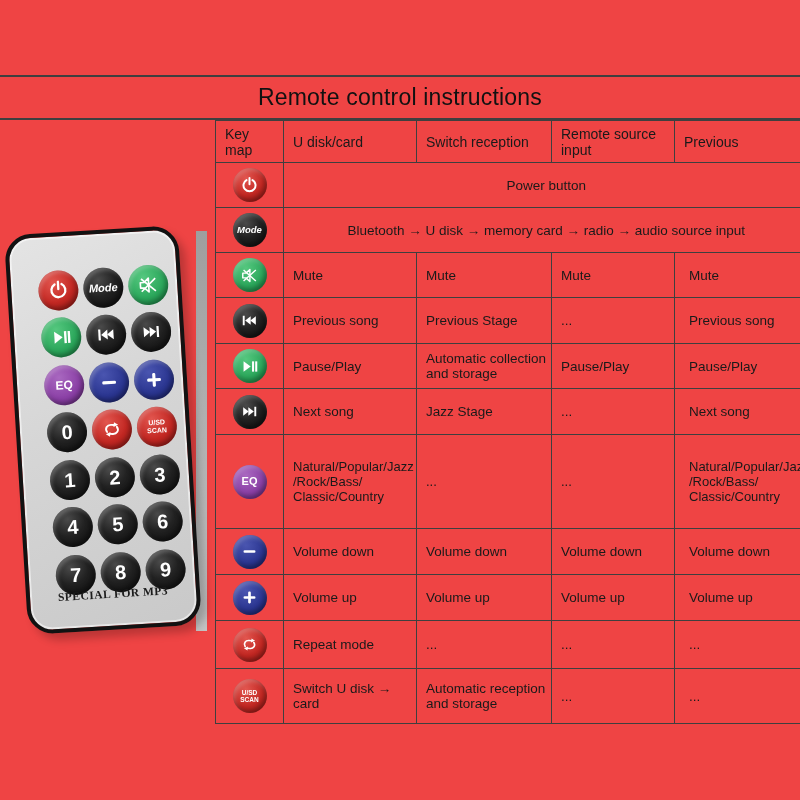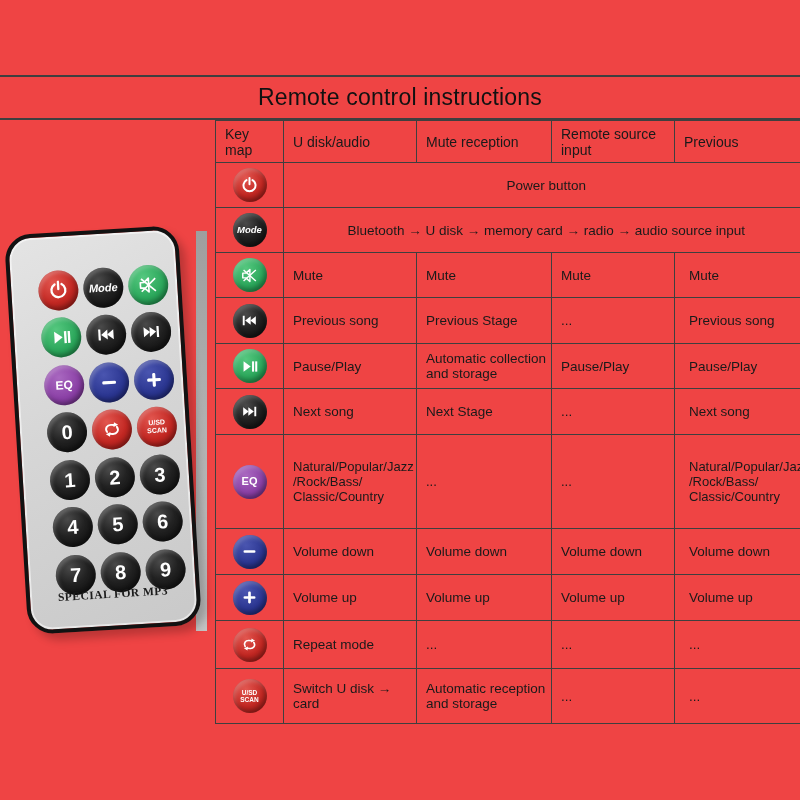--- a/index.html
+++ b/index.html
@@ -177,22 +177,22 @@
     <colgroup>
         <col style="width:68px">
         <col style="width:133px">
         <col style="width:135px">
         <col style="width:123px">
         <col style="width:134px">
       </colgroup>
     <tbody>
         <tr style="height:42px">
       <th>Key map</th>
-      <th>U disk/audio</th>
-      <th>Mute reception</th>
+      <th>U disk/card</th>
+      <th>Switch reception</th>
       <th>Remote source input</th>
       <th class="no-r">Previous</th>
     </tr>
     <tr style="height:45px">
       <td class="icon-cell">
         <span class="btn sz-34 c-red">
           <svg class="glyph" width="19" height="19" viewBox="0 0 24 24">
                 <path d="M8.2 5.2A7.6 7.6 0 1 0 15.8 5.2" fill="none" stroke="#fff" stroke-width="2.5" stroke-linecap="round"></path>
                 <path d="M12 2.5v8" stroke="#fff" stroke-width="2.5" stroke-linecap="round"></path>
               </svg>
@@ -256,21 +256,21 @@
       <td class="icon-cell">
         <span class="btn sz-34 c-black">
           <svg class="glyph" width="19" height="19" viewBox="0 0 24 24">
                 <rect x="18.1" y="6" width="2.4" height="12" fill="#fff"></rect>
                 <polygon points="17.5,12 10.5,6.5 10.5,17.5" fill="#fff"></polygon>
                 <polygon points="11,12 4,6.5 4,17.5" fill="#fff"></polygon>
               </svg>
         </span>
       </td>
       <td>Next song</td>
-      <td>Next Stage</td>
+      <td>Jazz Stage</td>
       <td>...</td>
       <td class="no-r last">Next song</td>
     </tr>
     <tr style="height:94px">
       <td class="icon-cell">
         <span class="btn sz-34 c-purple">
           <span class="lbl eq-sm">EQ</span>
         </span>
       </td>
       <td class="pre">Natural/Popular/Jazz

